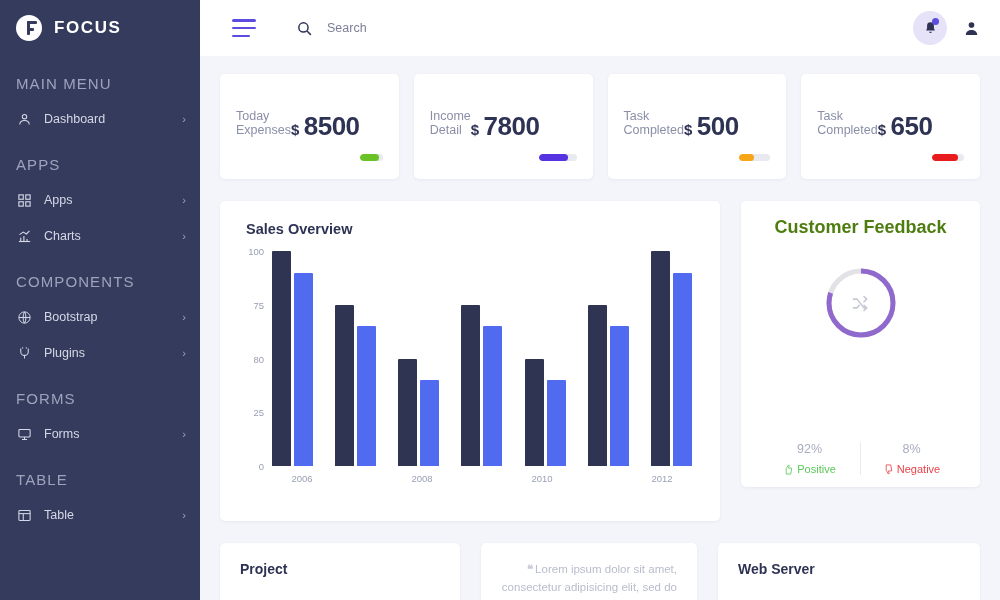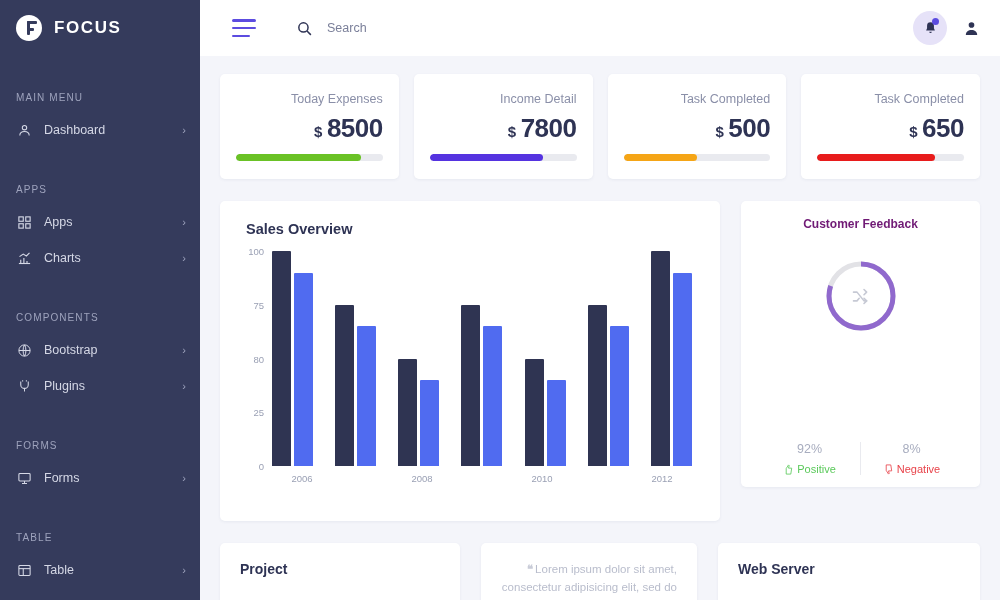--- a/index.html
+++ b/index.html
@@ -39,22 +39,22 @@
   }
   .brand-bar {
     position: absolute; left: 11px; top: 6px;
     width: 3px; height: 14px; background: #353b5c; border-radius: 1px;
   }
   .brand-name {
     color: #ffffff; font-size: 17px; font-weight: bold;
     letter-spacing: 1.6px;
   }
   .nav-section {
-    color: #9ea3bd; font-size: 10px; letter-spacing: 1.1px;
-    padding: 0 0 0 16px; margin-top: 36px; margin-bottom: 9px;
+    color: #9ea3bd; font-size: 15px; letter-spacing: 1.1px;
+    padding: 0 0 0 16px; margin-top: 19px; margin-bottom: 9px;
     text-transform: uppercase;
   }
   .nav-item {
     display: flex; align-items: center;
     height: 36px; padding: 0 14px 0 16px;
     color: #d5d8e6; font-size: 12.5px; cursor: pointer;
   }
   .nav-item .ico {
     width: 17px; height: 17px; margin-right: 11px;
     display: flex; align-items: center; justify-content: center;
@@ -113,21 +113,21 @@
     flex: 1; padding: 18px 20px 0 20px;
     overflow: hidden;
   }
 
   
   .stats-row { display: flex; gap: 15px; }
   .stat-card {
     flex: 1; background: #ffffff; border-radius: 5px;
     padding: 18px 16px 18px 16px; height: 105px;
     box-shadow: 0 1px 3px rgba(80,90,130,0.08);
-    display: flex; flex-direction: column; align-items: flex-end;
+    display: flex; flex-direction: row; align-items: center;
   }
   .stat-title { font-size: 12.5px; color: #8a8fa8; margin-bottom: 7px; }
   .stat-value {
     font-size: 26px; color: #2e3354; font-weight: bold;
     letter-spacing: -0.5px; display: flex; align-items: baseline; gap: 5px;
   }
   .stat-cur { font-size: 15px; font-weight: bold; }
   .stat-bar {
     margin-top: auto; width: 100%; height: 7px;
     background: #e9eaef; border-radius: 4px; overflow: hidden;
@@ -163,21 +163,21 @@
   .x-lab {
     position: absolute; font-size: 9.5px; color: #9aa0b4;
     transform: translateX(-50%);
   }
 
   
   .fb-card {
     flex: 1; height: 286px; padding: 16px 18px 12px 18px;
     display: flex; flex-direction: column; align-items: center;
   }
-  .fb-title { font-size: 12px; color: #701a75; font-weight: bold; }
+  .fb-title { font-size: 18px; color: #4d7c0f; font-weight: bold; }
   .fb-number {
     font-size: 31px; color: #2e3354; font-weight: bold;
     letter-spacing: -0.5px; margin-top: 9px;
   }
   .donut-wrap {
     margin-top: 26px; position: relative;
     width: 78px; height: 78px;
   }
   .donut-wrap svg { width: 78px; height: 78px; display: block; transform: rotate(-90deg); }
   .shuffle-ico {

